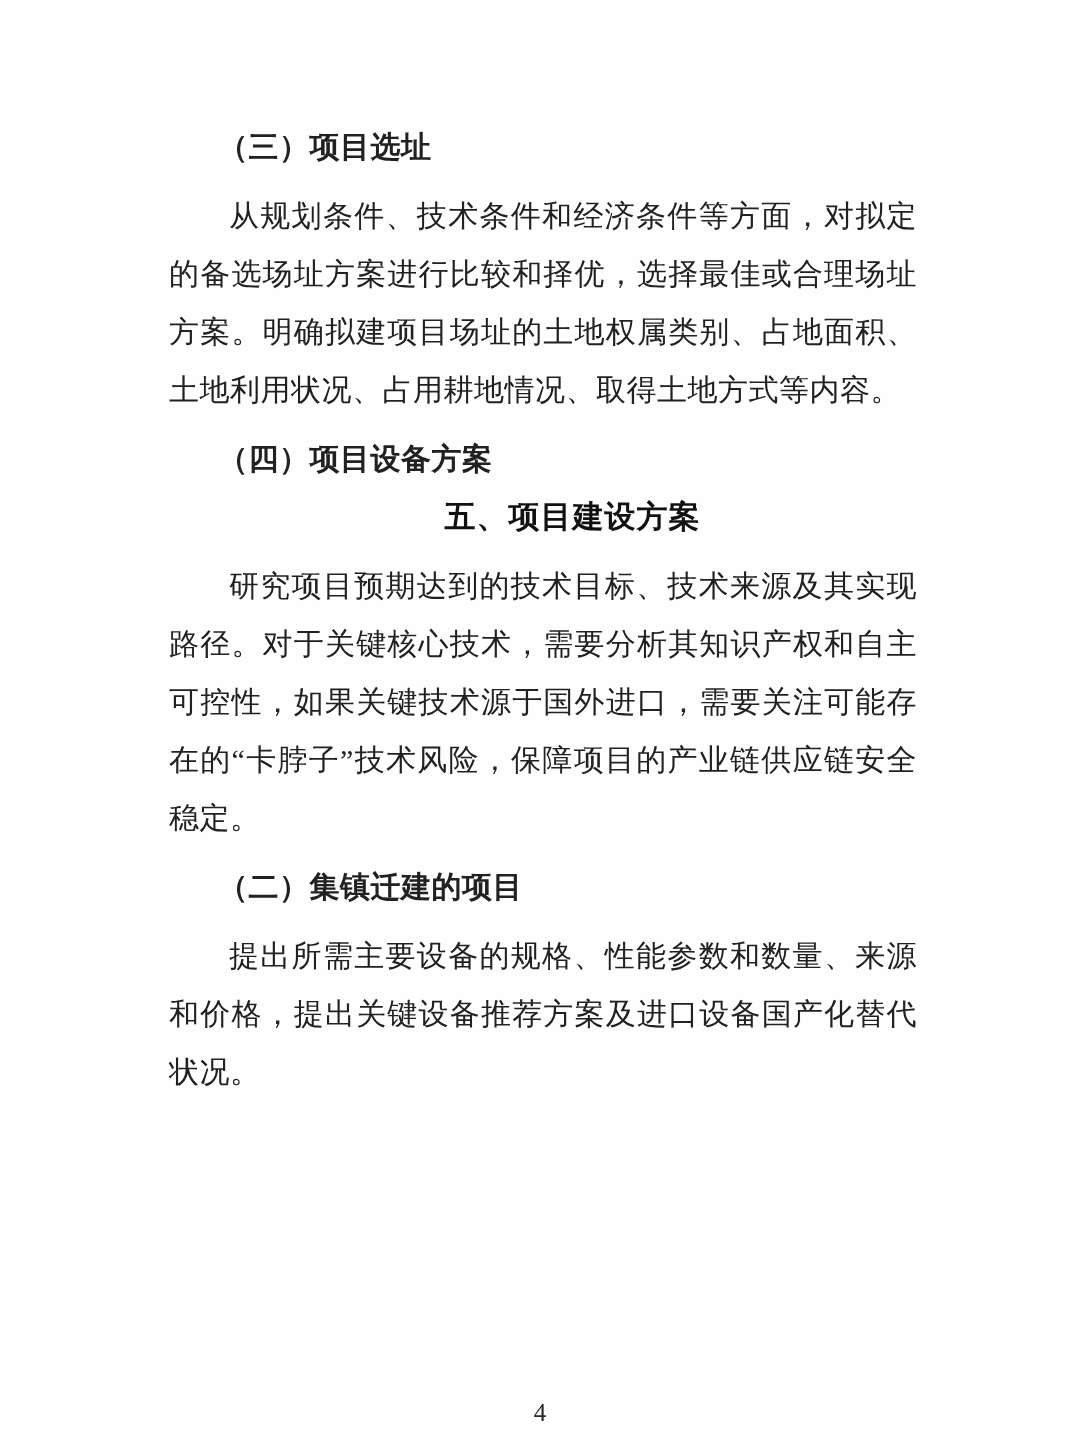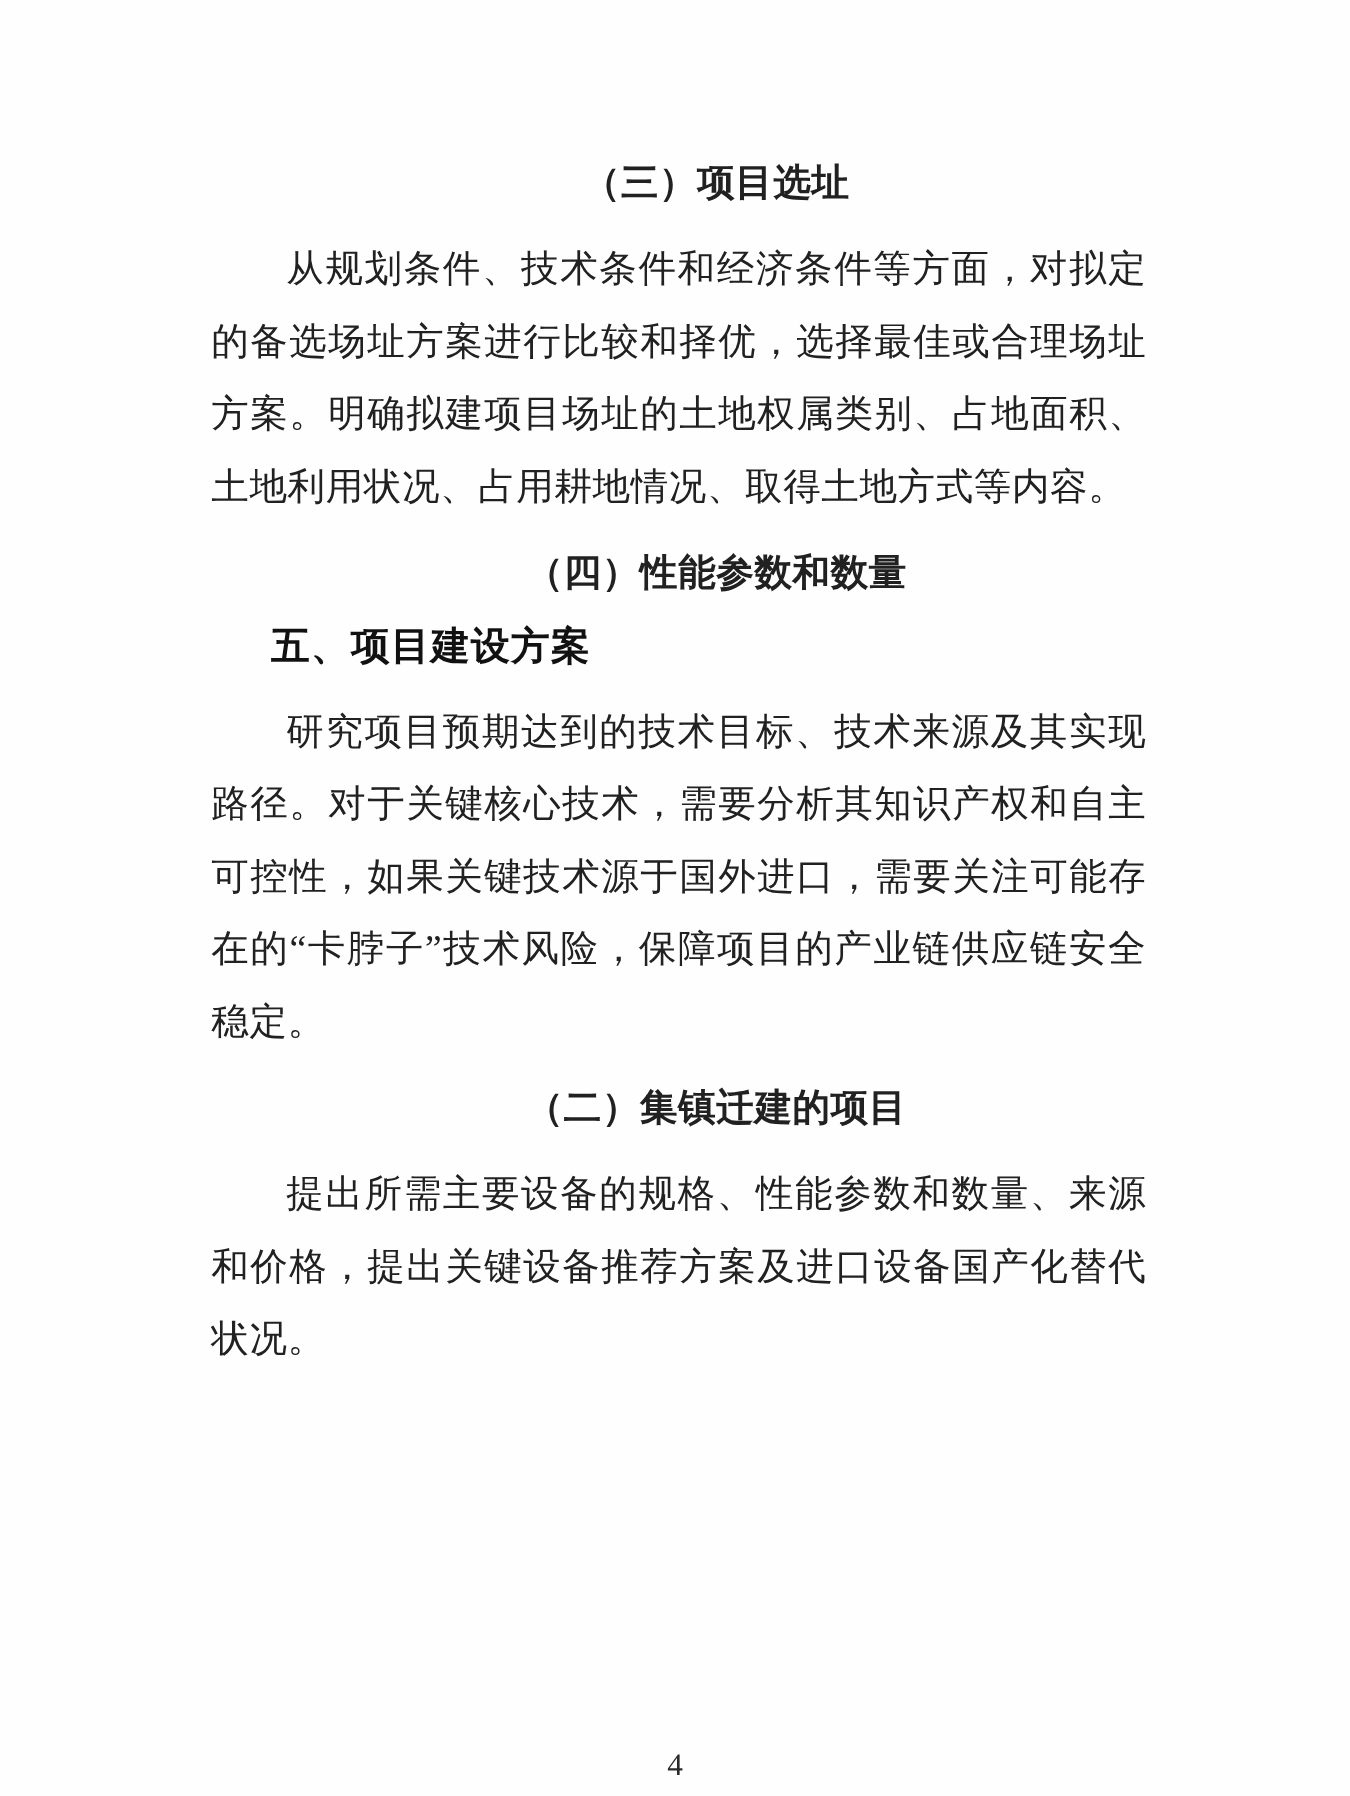--- a/index.html
+++ b/index.html
@@ -33,31 +33,31 @@
     letter-spacing: 0.5px;
     word-break: break-all;
   }
   .heading-kai {
     margin: 0;
     font-size: 30px;
     line-height: 58px;
     font-weight: bold;
     text-indent: 2em;
     letter-spacing: 0.5px;
-    text-align: center;
+    text-align: left;
   }
   .heading-hei {
     margin: 0;
     font-size: 31px;
     line-height: 58px;
     font-weight: bold;
     font-family: "Liberation Sans", "DejaVu Sans", sans-serif;
     text-indent: 1.9em;
     letter-spacing: 1px;
-    text-align: left;
+    text-align: center;
     color: #111111;
   }
   .page-number {
     position: absolute;
     top: 1396px;
     left: 0;
     width: 100%;
     text-align: center;
     font-size: 25px;
     line-height: 34px;
@@ -67,21 +67,21 @@
 </head>
 <body>
 
 <div class="page">
   <div class="content">
 
     <h3 class="heading-kai">（三）项目选址</h3>
 
     <p class="para">从规划条件、技术条件和经济条件等方面，对拟定的备选场址方案进行比较和择优，选择最佳或合理场址方案。明确拟建项目场址的土地权属类别、占地面积、土地利用状况、占用耕地情况、取得土地方式等内容。</p>
 
-    <h3 class="heading-kai">（四）性能参数和数量</h3>
+    <h3 class="heading-kai">（四）项目设备方案</h3>
 
 
     <h2 class="heading-hei">五、项目建设方案</h2>
 
 
     <p class="para">研究项目预期达到的技术目标、技术来源及其实现路径。对于关键核心技术，需要分析其知识产权和自主可控性，如果关键技术源于国外进口，需要关注可能存在的“卡脖子”技术风险，保障项目的产业链供应链安全稳定。</p>
 
     <h3 class="heading-kai">（二）集镇迁建的项目</h3>
 
     <p class="para">提出所需主要设备的规格、性能参数和数量、来源和价格，提出关键设备推荐方案及进口设备国产化替代状况。</p>

